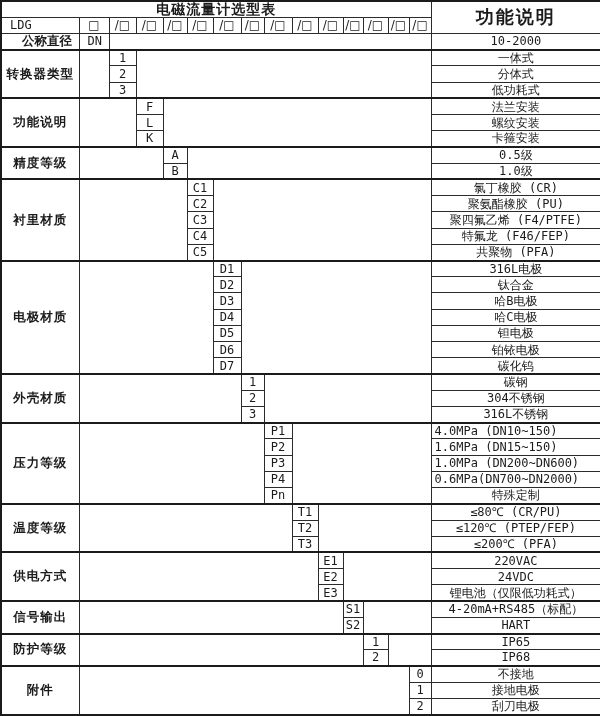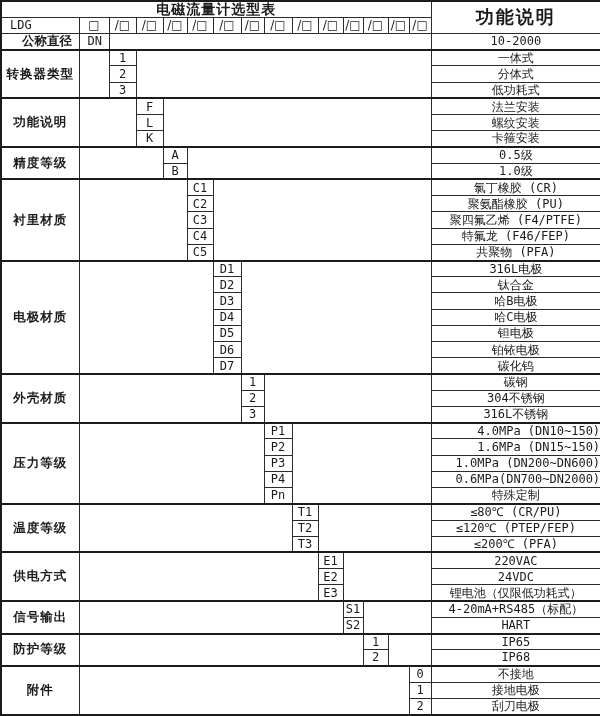--- a/index.html
+++ b/index.html
@@ -22,21 +22,21 @@
   td.gt{border-top:2px solid #1b1b1b;}
   td.title{font-weight:bold;font-size:14px;letter-spacing:1px;margin-top:48px;}
   td.funchead{font-weight:bold;font-size:18px;letter-spacing:2px;}
   td.model{text-align:left;padding-left:8px;font-family:"DejaVu Sans Mono",monospace;font-size:12px;margin-top:20px;}
   td.slot,td.dnbox{font-family:"DejaVu Sans",sans-serif;font-size:12px;padding:0;}
   td.label{font-weight:bold;font-size:12.5px;letter-spacing:1px;}
   td.label.leftlab{text-align:left;padding-left:20px;letter-spacing:0;}
   td.code{font-family:"DejaVu Sans Mono",monospace;font-size:12px;}
   td.code.leftcode{text-align:left;padding-left:8px;}
   td.desc{font-family:"DejaVu Sans Mono","Liberation Sans",sans-serif;font-size:12px;text-align:center;}
-  td.desc.left{text-align:right;padding-left:3px;}
+  td.desc.left{text-align:left;padding-left:3px;}
   td.gap,td.filler{background:#ffffff;}
 </style>
 </head>
 <body>
 
 <table class="sel">
   <colgroup>
     <col style="width:78px">
       <col style="width:30px">
     <col style="width:27px">

